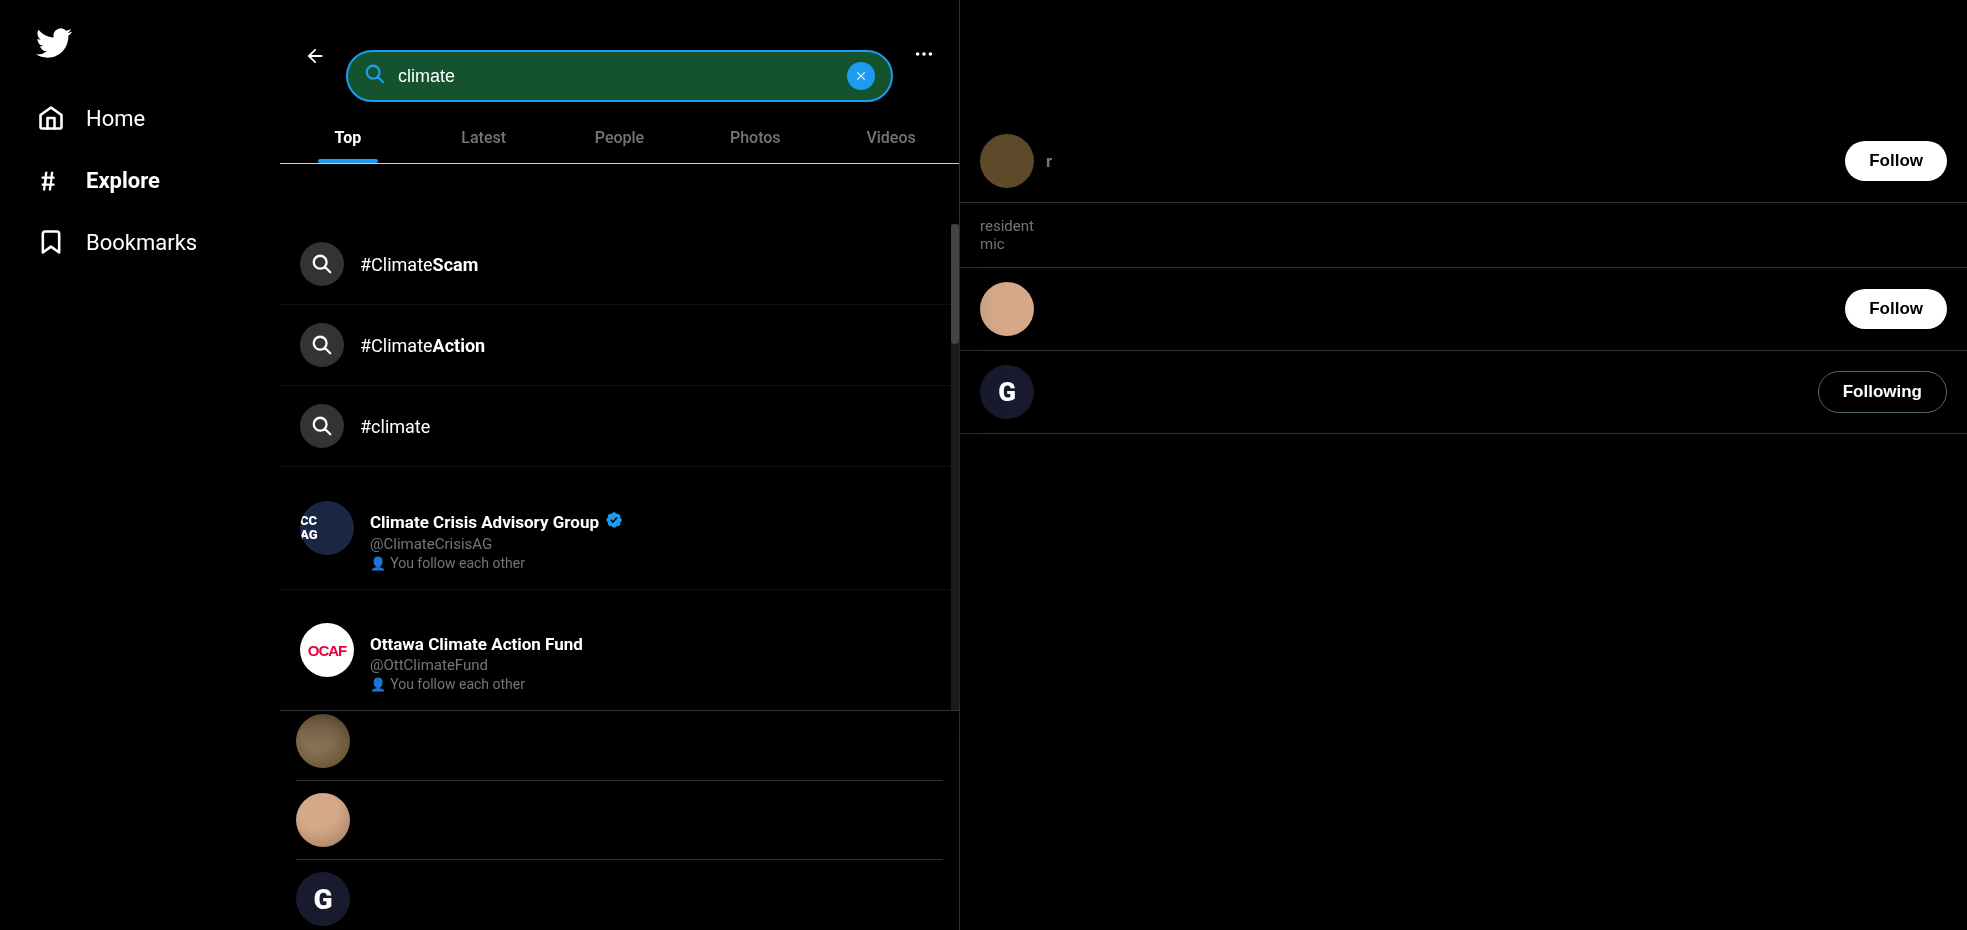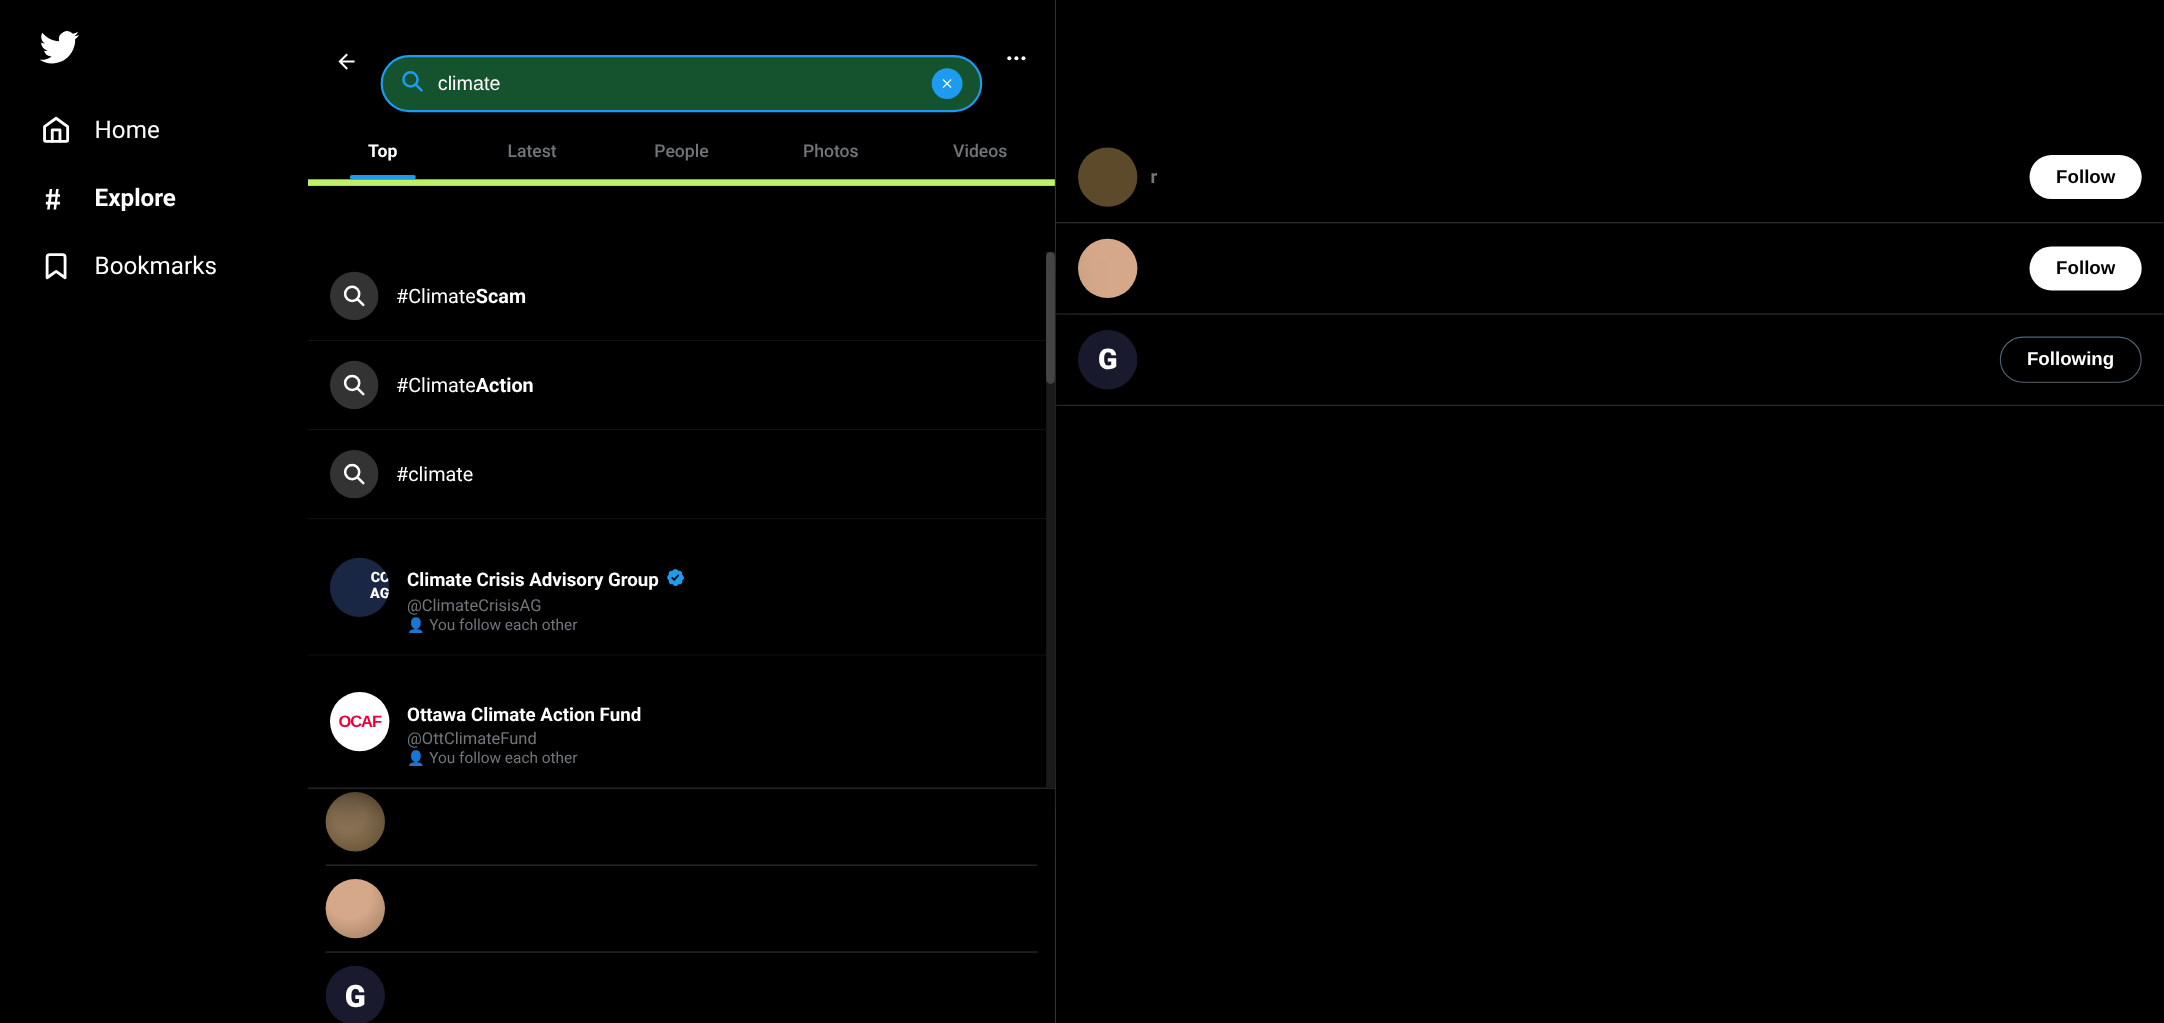--- a/index.html
+++ b/index.html
@@ -155,21 +155,21 @@
       color: #fff;
       cursor: pointer;
       padding: 8px;
       font-size: 20px;
       border-radius: 9999px;
     }
 
     
     .tabs {
       display: flex;
-      border-bottom: 6px solid #bef264;
+      border-bottom: 1px solid #bef264;
       justify-content: space-between;
     }
 
     .tab {
       flex: 1;
       text-align: center;
       padding: 16px 0;
       cursor: pointer;
       color: #71767b;
       font-size: 16px;
@@ -556,21 +556,21 @@
         <svg width="22" height="22" viewBox="0 0 24 24" fill="white">
           <path d="M21 21l-6-6m2-5a7 7 0 11-14 0 7 7 0 0114 0z" stroke="white" stroke-width="2.5" fill="none" stroke-linecap="round"></path>
         </svg>
       </div>
       <div class="dropdown-text">
         #climate
       </div>
     </div>
 
     <div class="dropdown-item">
-      <div class="dropdown-account-icon ccag-icon" style="width:54px;height:54px;border-radius:9999px;background:#1a2744;color:#fff;font-size:13px;font-weight:900;display:flex;align-items:flex-end;justify-content:center;flex-direction:column;line-height:1.1;flex-shrink:0;">
+      <div class="dropdown-account-icon ccag-icon" style="width:54px;height:54px;border-radius:9999px;background:#1a2744;color:#fff;font-size:13px;font-weight:900;display:flex;align-items:flex-start;justify-content:center;flex-direction:column;line-height:1.1;flex-shrink:0;">
         <span>CC</span>
           <span>AG</span>
       </div>
       <div class="dropdown-account-info">
         <div class="dropdown-account-name">
           <span>Climate Crisis Advisory Group</span>
           <span class="verified-badge">
             <svg width="18" height="18" viewBox="0 0 24 24" fill="#1d9bf0">
               <path d="M22.25 12c0-1.43-.88-2.67-2.19-3.34.46-1.39.2-2.9-.81-3.91s-2.52-1.27-3.91-.81c-.66-1.31-1.91-2.19-3.34-2.19s-2.67.88-3.33 2.19c-1.4-.46-2.91-.2-3.92.81s-1.26 2.52-.8 3.91C2.88 9.33 2 10.57 2 12s.88 2.67 2.19 3.34c-.46 1.39-.2 2.9.81 3.91s2.52 1.27 3.91.81c.67 1.31 1.91 2.19 3.34 2.19s2.67-.88 3.33-2.19c1.4.46 2.91.2 3.92-.81s1.26-2.52.8-3.91c1.32-.67 2.2-1.91 2.2-3.34zm-11.71 4.2L6.8 12.46l1.41-1.42 2.26 2.26 4.8-5.23 1.47 1.36-6.2 6.77z"></path>
             </svg>
@@ -614,20 +614,24 @@
 <div class="right-panel">
 
   <div class="right-person-row" style="margin-top: 120px;">
     <div class="right-avatar" style="background:#5C4A2A;"></div>
     <div class="right-info">
       <div class="right-name" style="color:#71767b;">r</div>
     </div>
     <button class="follow-btn">Follow</button>
   </div>
 
+  <div style="padding: 14px 20px; border-bottom: 1px solid #2f3336; color: #71767b; font-size: 15px;">
+    <span>resident</span><br>
+    <span>mic</span>
+  </div>
 
   <div class="right-person-row">
     <div class="right-avatar" style="background:#D4A888;"></div>
     <div class="right-info"></div>
     <button class="follow-btn">Follow</button>
   </div>
 
   <div class="right-person-row">
     <div class="right-avatar" style="background:#1a1a2e;display:flex;align-items:center;justify-content:center;font-size:26px;font-weight:900;color:#fff;">G</div>
     <div class="right-info"></div>

